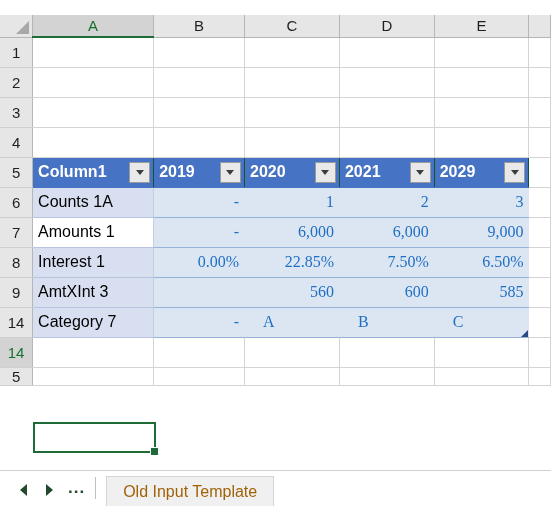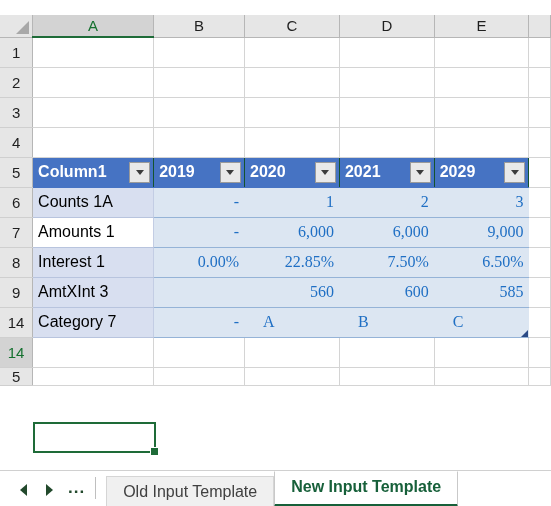--- a/index.html
+++ b/index.html
@@ -259,21 +259,21 @@
     width: 1px;
     height: 22px;
     background: #bfbfbf;
     margin: 0 6px 4px 4px;
   }
   .sheettab {
     height: 30px;
     line-height: 30px;
     padding: 0 16px;
     font-size: 16px;
-    color: #404040;
+    color: #a16207;
     background: #f0f0f0;
     border-left: 1px solid #d5d5d5;
     border-right: 1px solid #d5d5d5;
     border-top: 1px solid #d5d5d5;
     white-space: nowrap;
     font-family: "Liberation Sans", sans-serif;
   }
   .sheettab.active {
     background: #ffffff;
     color: #17603a;
@@ -479,16 +479,15 @@
       <div class="navbtn">
           <span class="arrowL"></span>
         </div>
       <div class="navbtn">
           <span class="arrowR"></span>
         </div>
       <div class="ellipsis">...</div>
       <div class="tabsep"></div>
     </div>
     <div class="sheettab">Old Input Template</div>
-    <div class="sheettab active">New Input Template</div>
   </div>
 
 </div>
 
 </body></html>

